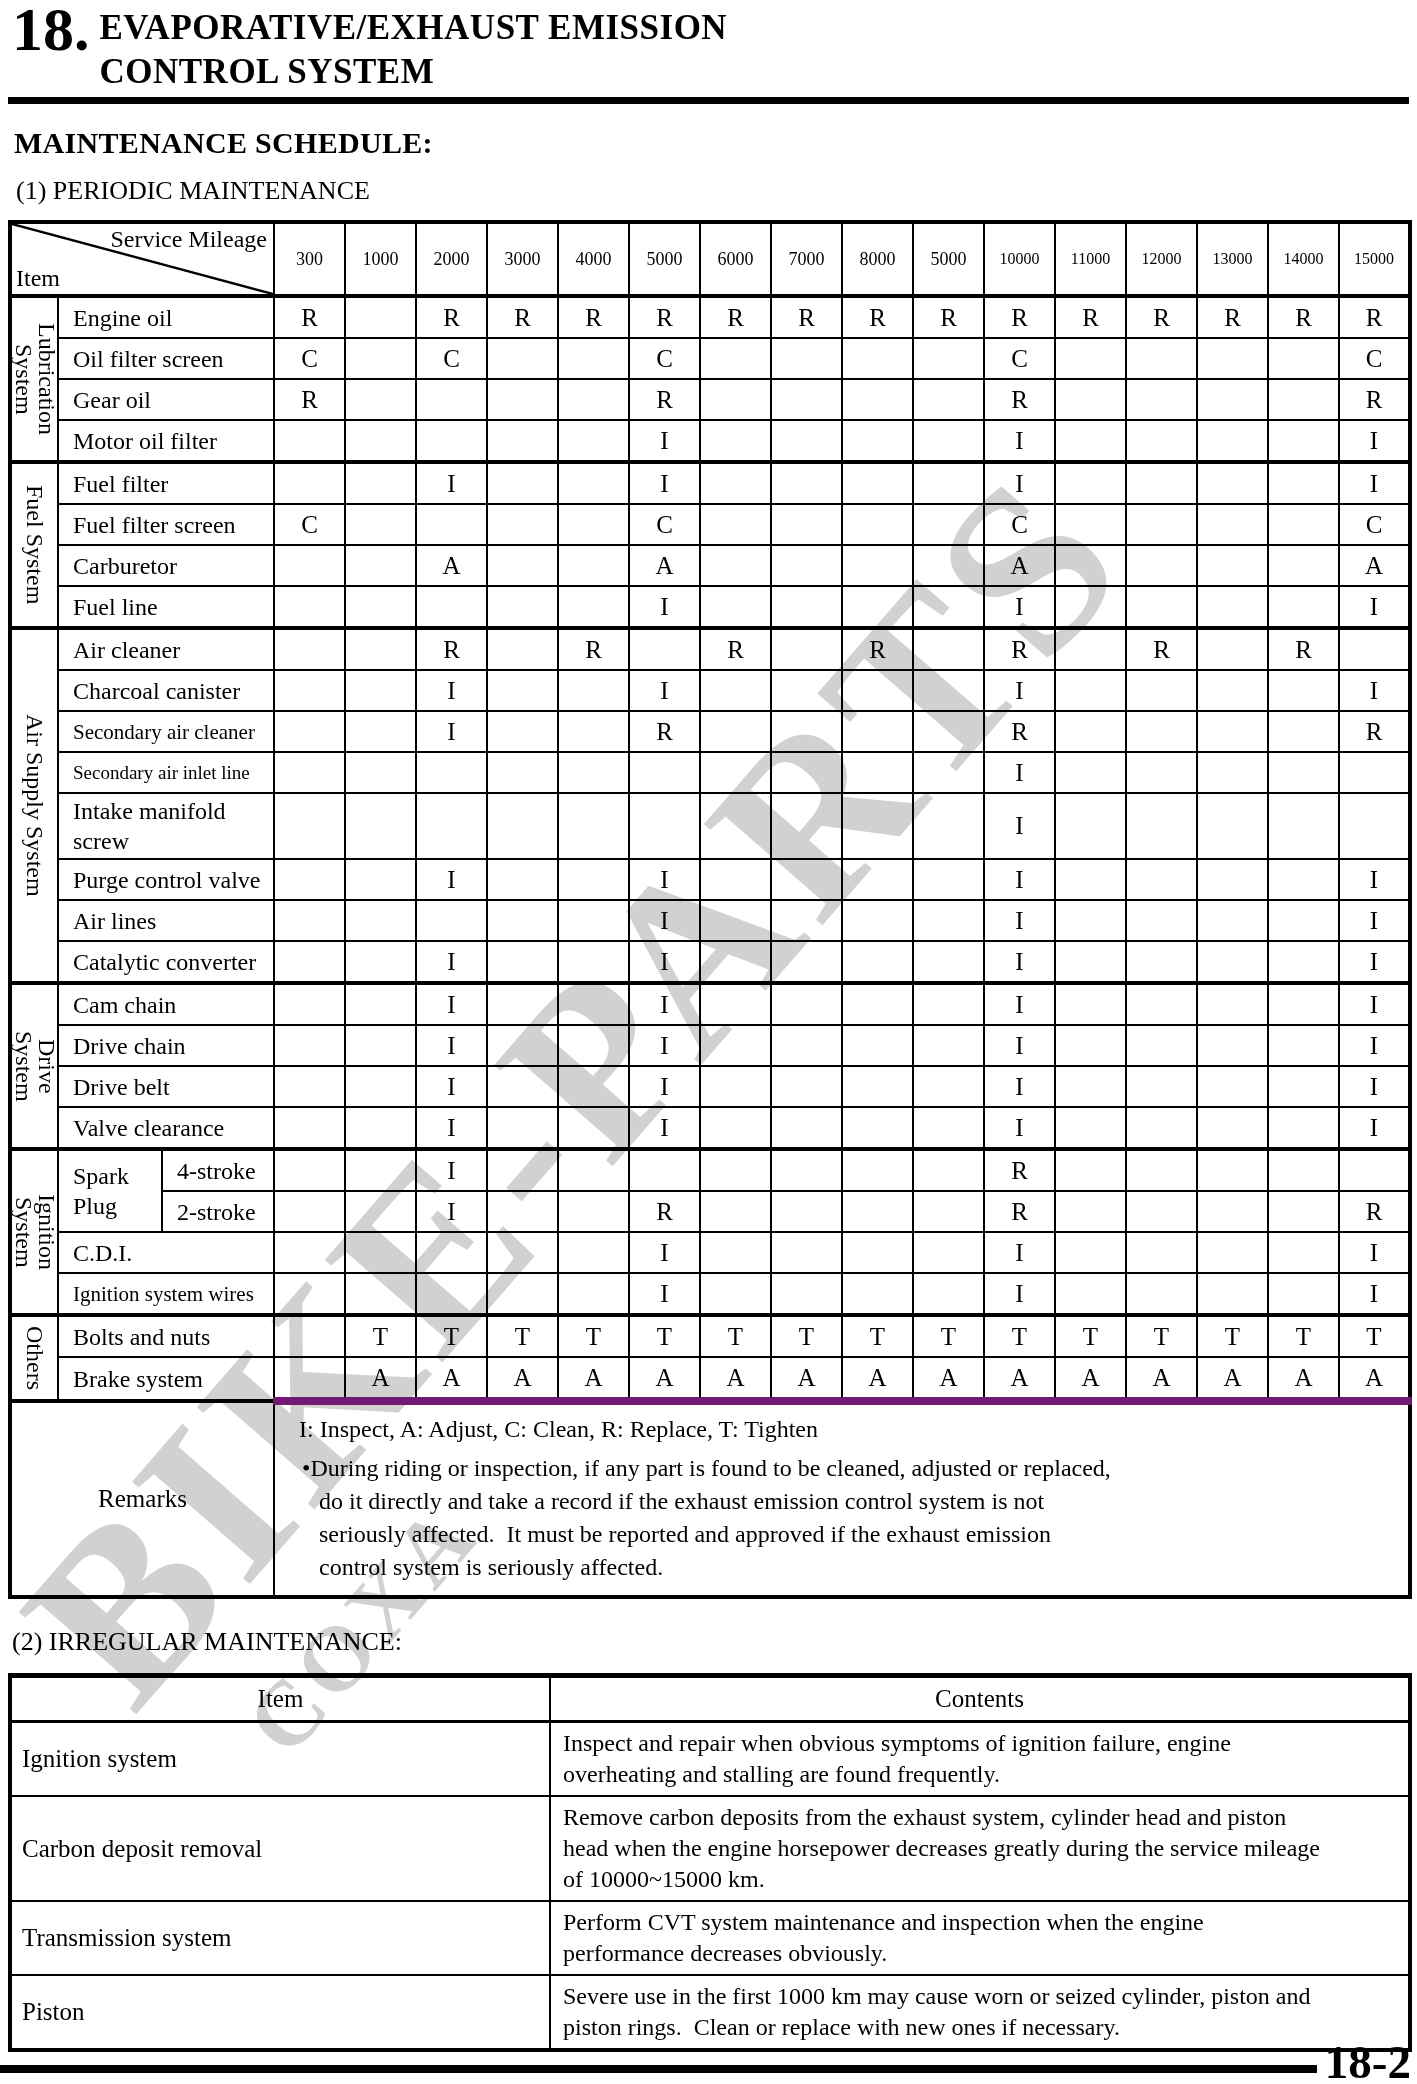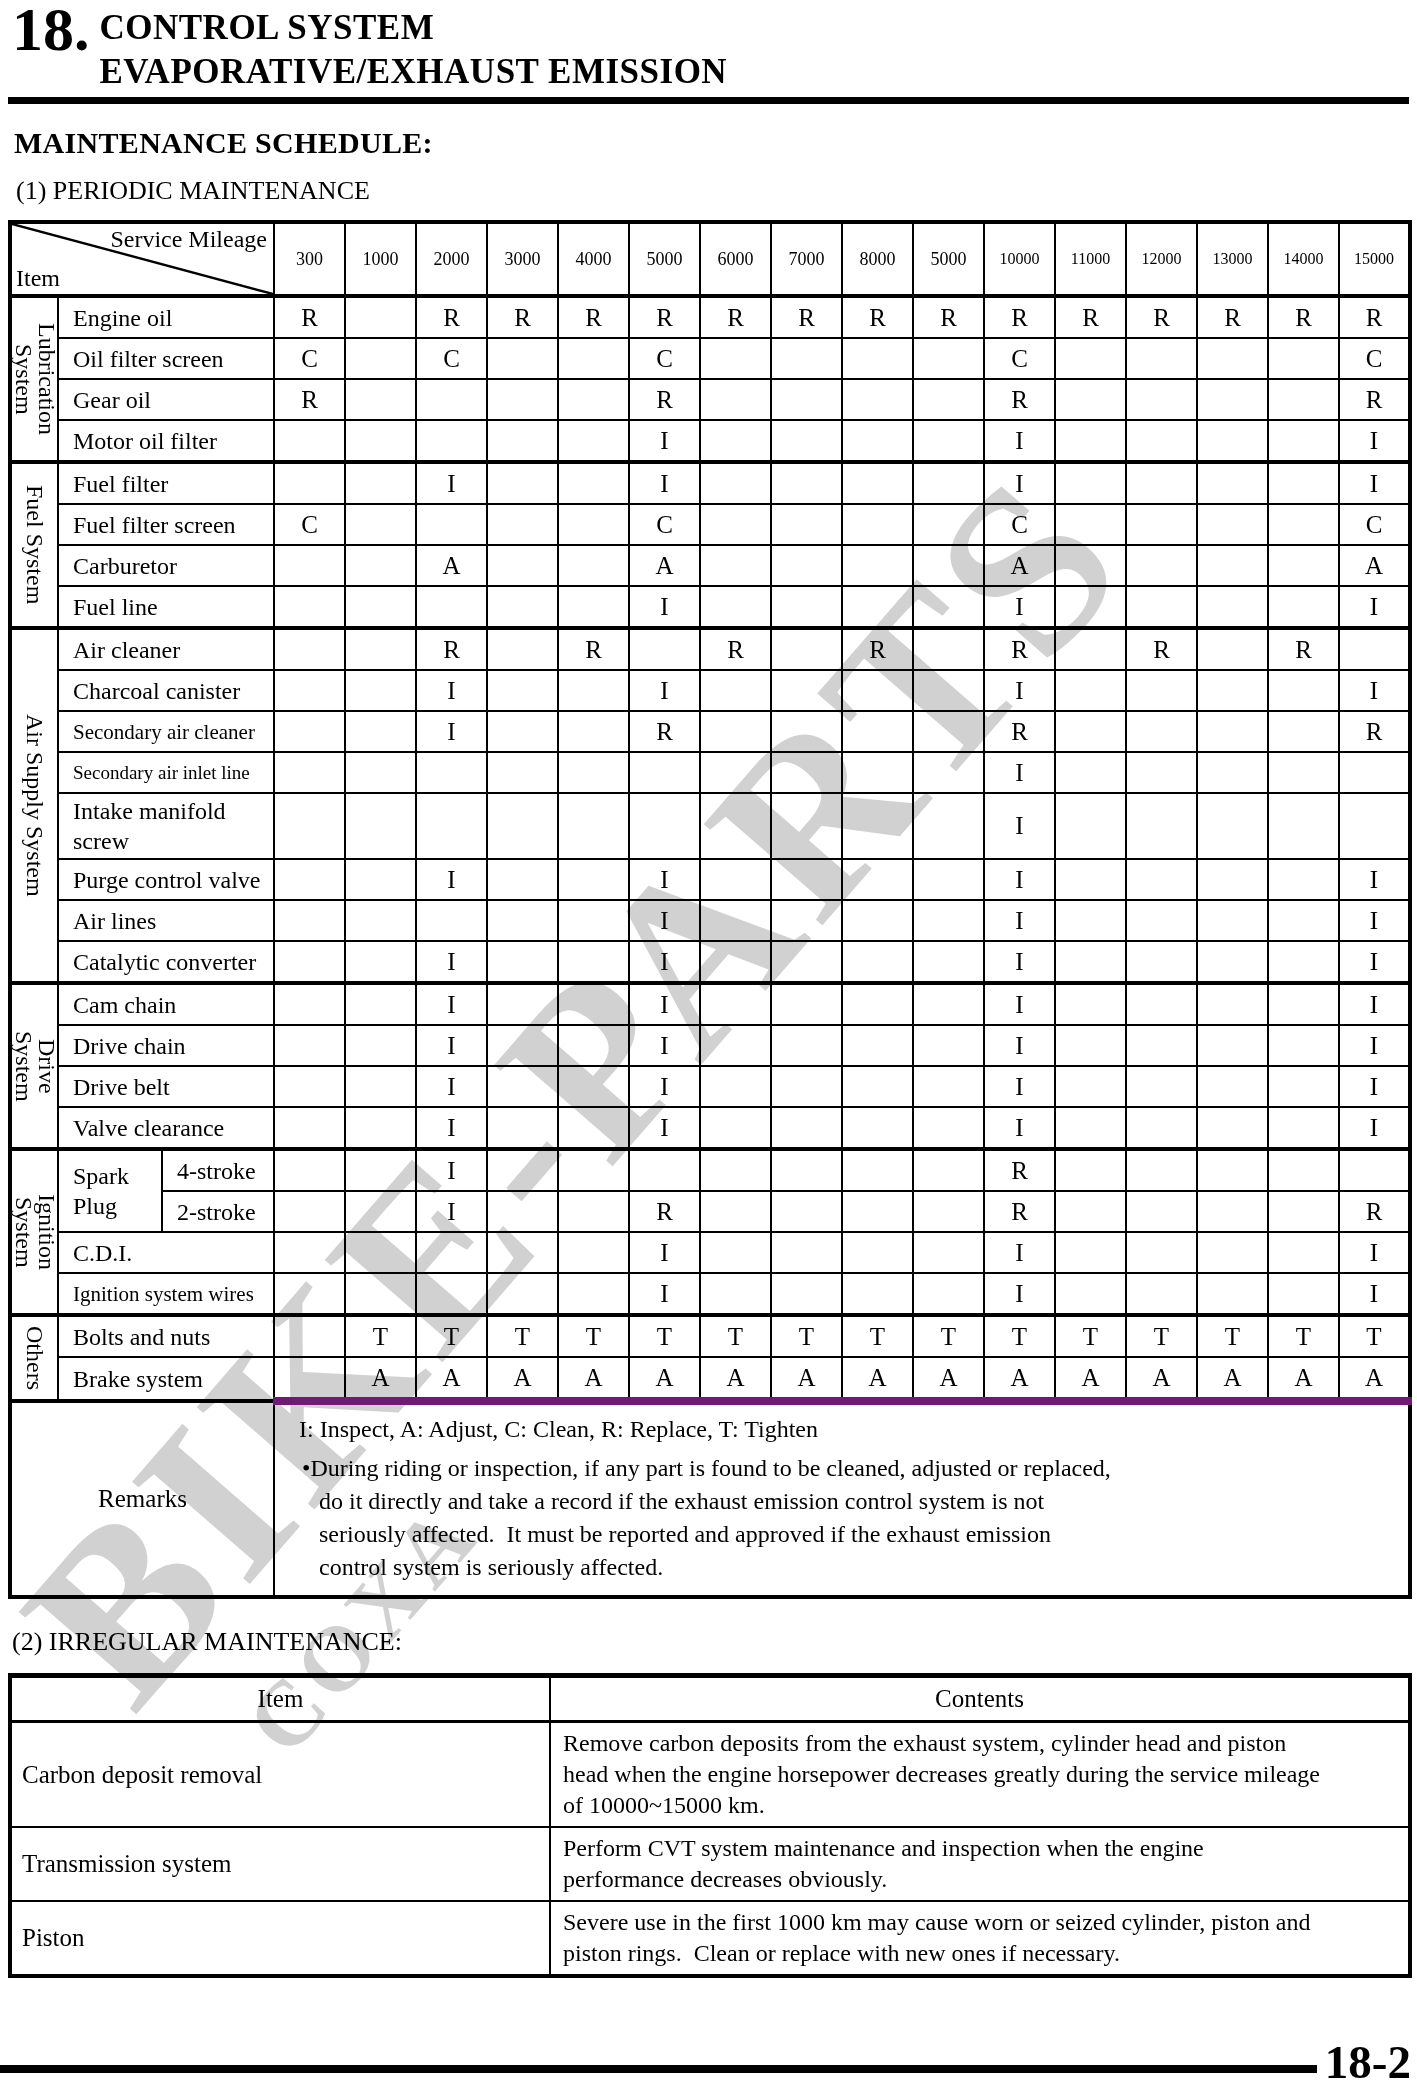--- a/index.html
+++ b/index.html
@@ -62,22 +62,22 @@
 <body>
 
 <div class="wm wm-main">BIKE-PARTS</div>
 <div class="wm wm-sub">COXA</div>
 
 <div class="content">
 
   <div class="chapter">
     <div class="chapnum">18.</div>
     <div class="chaptitle">
+      <div>EVAPORATIVE/EXHAUST EMISSION</div>
       <div>CONTROL SYSTEM</div>
-      <div>EVAPORATIVE/EXHAUST EMISSION</div>
     </div>
   </div>
   <div class="rule-top"></div>
 
   <div class="sect-title">MAINTENANCE SCHEDULE:</div>
   <div class="subsect">(1) PERIODIC MAINTENANCE</div>
 
   <table class="pt">
     <colgroup id="pt-cols">
         <col style="width: 48px;">
@@ -661,20 +661,26 @@
         <col style="width:860px">
       </colgroup>
     <thead>
       <tr>
         <th>Item</th>
         <th>Contents</th>
       </tr>
     </thead>
     <tbody id="it-body">
         <tr>
+          <td class="item2">Ignition system</td>
+          <td class="cont">
+            <p>Inspect and repair when obvious symptoms of ignition failure, engine overheating and stalling are found frequently.</p>
+          </td>
+        </tr>
+        <tr>
           <td class="item2">Carbon deposit removal</td>
           <td class="cont">
             <p>Remove carbon deposits from the exhaust system, cylinder head and piston head when the engine horsepower decreases greatly during the service mileage of 10000~15000 km.</p>
           </td>
         </tr>
         <tr>
           <td class="item2">Transmission system</td>
           <td class="cont">
             <p>Perform CVT system maintenance and inspection when the engine performance decreases obviously.</p>
           </td>

